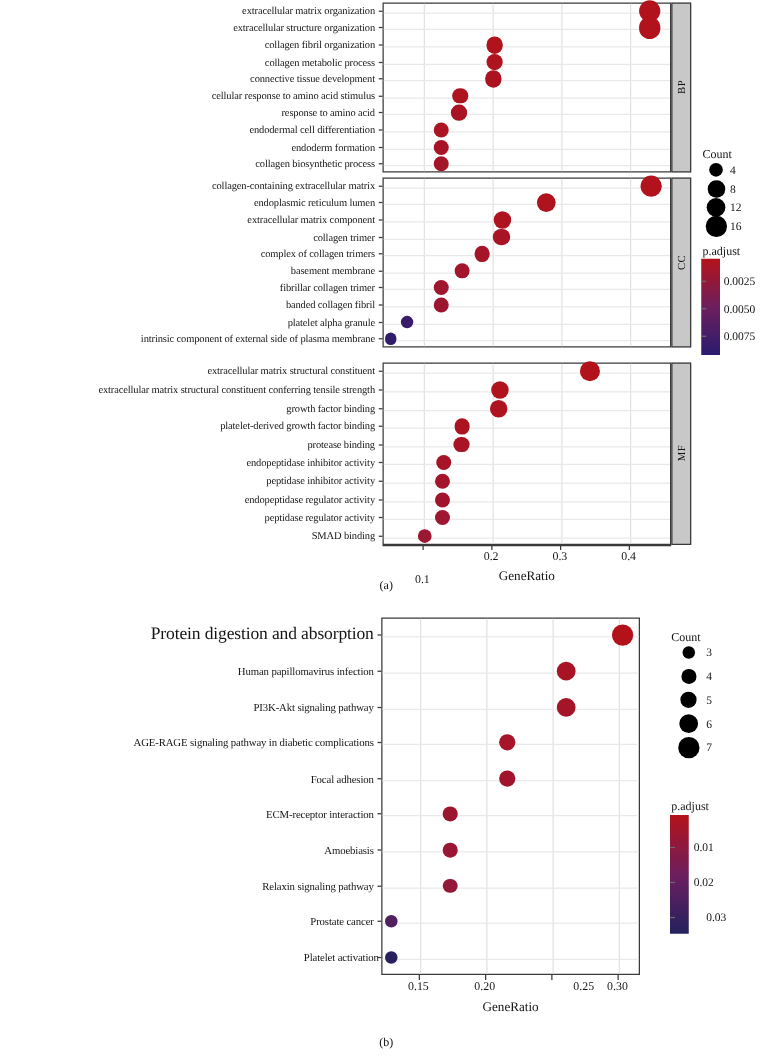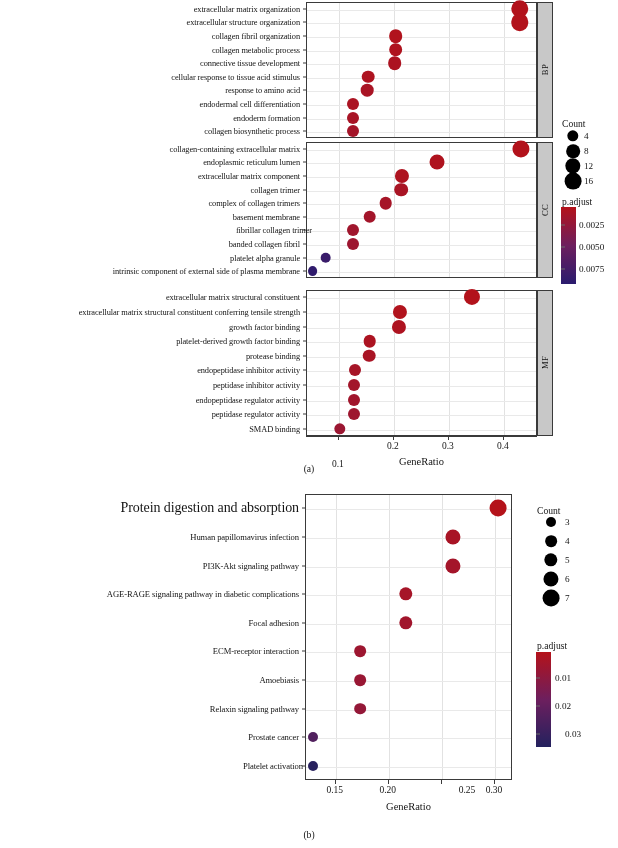--- a/index.html
+++ b/index.html
@@ -69,21 +69,21 @@
       <div class="ytick" style="left:303px;top:36px;"></div>
       <div class="ylab" style="left:0px;width:300px;top:36px;">collagen fibril organization</div>
       <div class="dot" style="left:395.65px;top:36px;width:13.636753236814714px;height:13.636753236814714px;background:rgb(177,19,29);" title="collagen fibril organization | GeneRatio 0.205 | Count 8"></div>
       <div class="ytick" style="left:303px;top:49.6px;"></div>
       <div class="ylab" style="left:0px;width:300px;top:49.6px;">collagen metabolic process</div>
       <div class="dot" style="left:395.65px;top:49.6px;width:13.636753236814714px;height:13.636753236814714px;background:rgb(175,19,30);" title="collagen metabolic process | GeneRatio 0.205 | Count 8"></div>
       <div class="ytick" style="left:303px;top:63.199999999999996px;"></div>
       <div class="ylab" style="left:0px;width:300px;top:63.199999999999996px;">connective tissue development</div>
       <div class="dot" style="left:394.55px;top:63.199999999999996px;width:13.636753236814714px;height:13.636753236814714px;background:rgb(172,19,33);" title="connective tissue development | GeneRatio 0.203 | Count 8"></div>
       <div class="ytick" style="left:303px;top:76.8px;"></div>
-      <div class="ylab" style="left:0px;width:300px;top:76.8px;">cellular response to tissue acid stimulus</div>
+      <div class="ylab" style="left:0px;width:300px;top:76.8px;">cellular response to amino acid stimulus</div>
       <div class="dot" style="left:368.15px;top:76.8px;width:12.613622305514582px;height:12.613622305514582px;background:rgb(174,19,32);" title="cellular response to amino acid stimulus | GeneRatio 0.155 | Count 6"></div>
       <div class="ytick" style="left:303px;top:90.39999999999999px;"></div>
       <div class="ylab" style="left:0px;width:300px;top:90.39999999999999px;">response to amino acid</div>
       <div class="dot" style="left:367.05px;top:90.39999999999999px;width:12.613622305514582px;height:12.613622305514582px;background:rgb(169,20,36);" title="response to amino acid | GeneRatio 0.153 | Count 6"></div>
       <div class="ytick" style="left:303px;top:104px;"></div>
       <div class="ylab" style="left:0px;width:300px;top:104px;">endodermal cell differentiation</div>
       <div class="dot" style="left:353.3px;top:104px;width:12.037383539249433px;height:12.037383539249433px;background:rgb(171,20,35);" title="endodermal cell differentiation | GeneRatio 0.128 | Count 5"></div>
       <div class="ytick" style="left:303px;top:117.6px;"></div>
       <div class="ylab" style="left:0px;width:300px;top:117.6px;">endoderm formation</div>
       <div class="dot" style="left:352.75px;top:117.6px;width:12.037383539249433px;height:12.037383539249433px;background:rgb(168,20,38);" title="endoderm formation | GeneRatio 0.127 | Count 5"></div>
@@ -121,21 +121,21 @@
       <div class="ytick" style="left:303px;top:189.6px;"></div>
       <div class="ylab" style="left:0px;width:300px;top:189.6px;">collagen trimer</div>
       <div class="dot" style="left:401.15px;top:189.6px;width:13.636753236814714px;height:13.636753236814714px;background:rgb(169,20,36);" title="collagen trimer | GeneRatio 0.215 | Count 8"></div>
       <div class="ytick" style="left:303px;top:203.2px;"></div>
       <div class="ylab" style="left:0px;width:300px;top:203.2px;">complex of collagen trimers</div>
       <div class="dot" style="left:385.75px;top:203.2px;width:12.613622305514582px;height:12.613622305514582px;background:rgb(166,21,39);" title="complex of collagen trimers | GeneRatio 0.187 | Count 6"></div>
       <div class="ytick" style="left:303px;top:216.8px;"></div>
       <div class="ylab" style="left:0px;width:300px;top:216.8px;">basement membrane</div>
       <div class="dot" style="left:369.8px;top:216.8px;width:12.613622305514582px;height:12.613622305514582px;background:rgb(163,21,42);" title="basement membrane | GeneRatio 0.158 | Count 6"></div>
       <div class="ytick" style="left:303px;top:230.39999999999998px;"></div>
-      <div class="ylab" style="left:12px;width:300px;top:230.39999999999998px;">fibrillar collagen trimer</div>
+      <div class="ylab" style="left:0px;width:300px;top:230.39999999999998px;">fibrillar collagen trimer</div>
       <div class="dot" style="left:353.3px;top:230.39999999999998px;width:12.037383539249433px;height:12.037383539249433px;background:rgb(160,22,45);" title="fibrillar collagen trimer | GeneRatio 0.128 | Count 5"></div>
       <div class="ytick" style="left:303px;top:244px;"></div>
       <div class="ylab" style="left:0px;width:300px;top:244px;">banded collagen fibril</div>
       <div class="dot" style="left:352.75px;top:244px;width:12.037383539249433px;height:12.037383539249433px;background:rgb(157,22,48);" title="banded collagen fibril | GeneRatio 0.127 | Count 5"></div>
       <div class="ytick" style="left:303px;top:257.6px;"></div>
       <div class="ylab" style="left:0px;width:300px;top:257.6px;">platelet alpha granule</div>
       <div class="dot" style="left:325.8px;top:257.6px;width:10.676537180435968px;height:10.676537180435968px;background:rgb(57,28,106);" title="platelet alpha granule | GeneRatio 0.078 | Count 3"></div>
       <div class="ytick" style="left:303px;top:271.2px;"></div>
       <div class="ylab" style="left:0px;width:300px;top:271.2px;">intrinsic component of external side of plasma membrane</div>
       <div class="dot" style="left:312.6px;top:271.2px;width:9.818376618407356px;height:9.818376618407356px;background:rgb(48,27,109);" title="intrinsic component of external side of plasma membrane | GeneRatio 0.054 | Count 2"></div>

